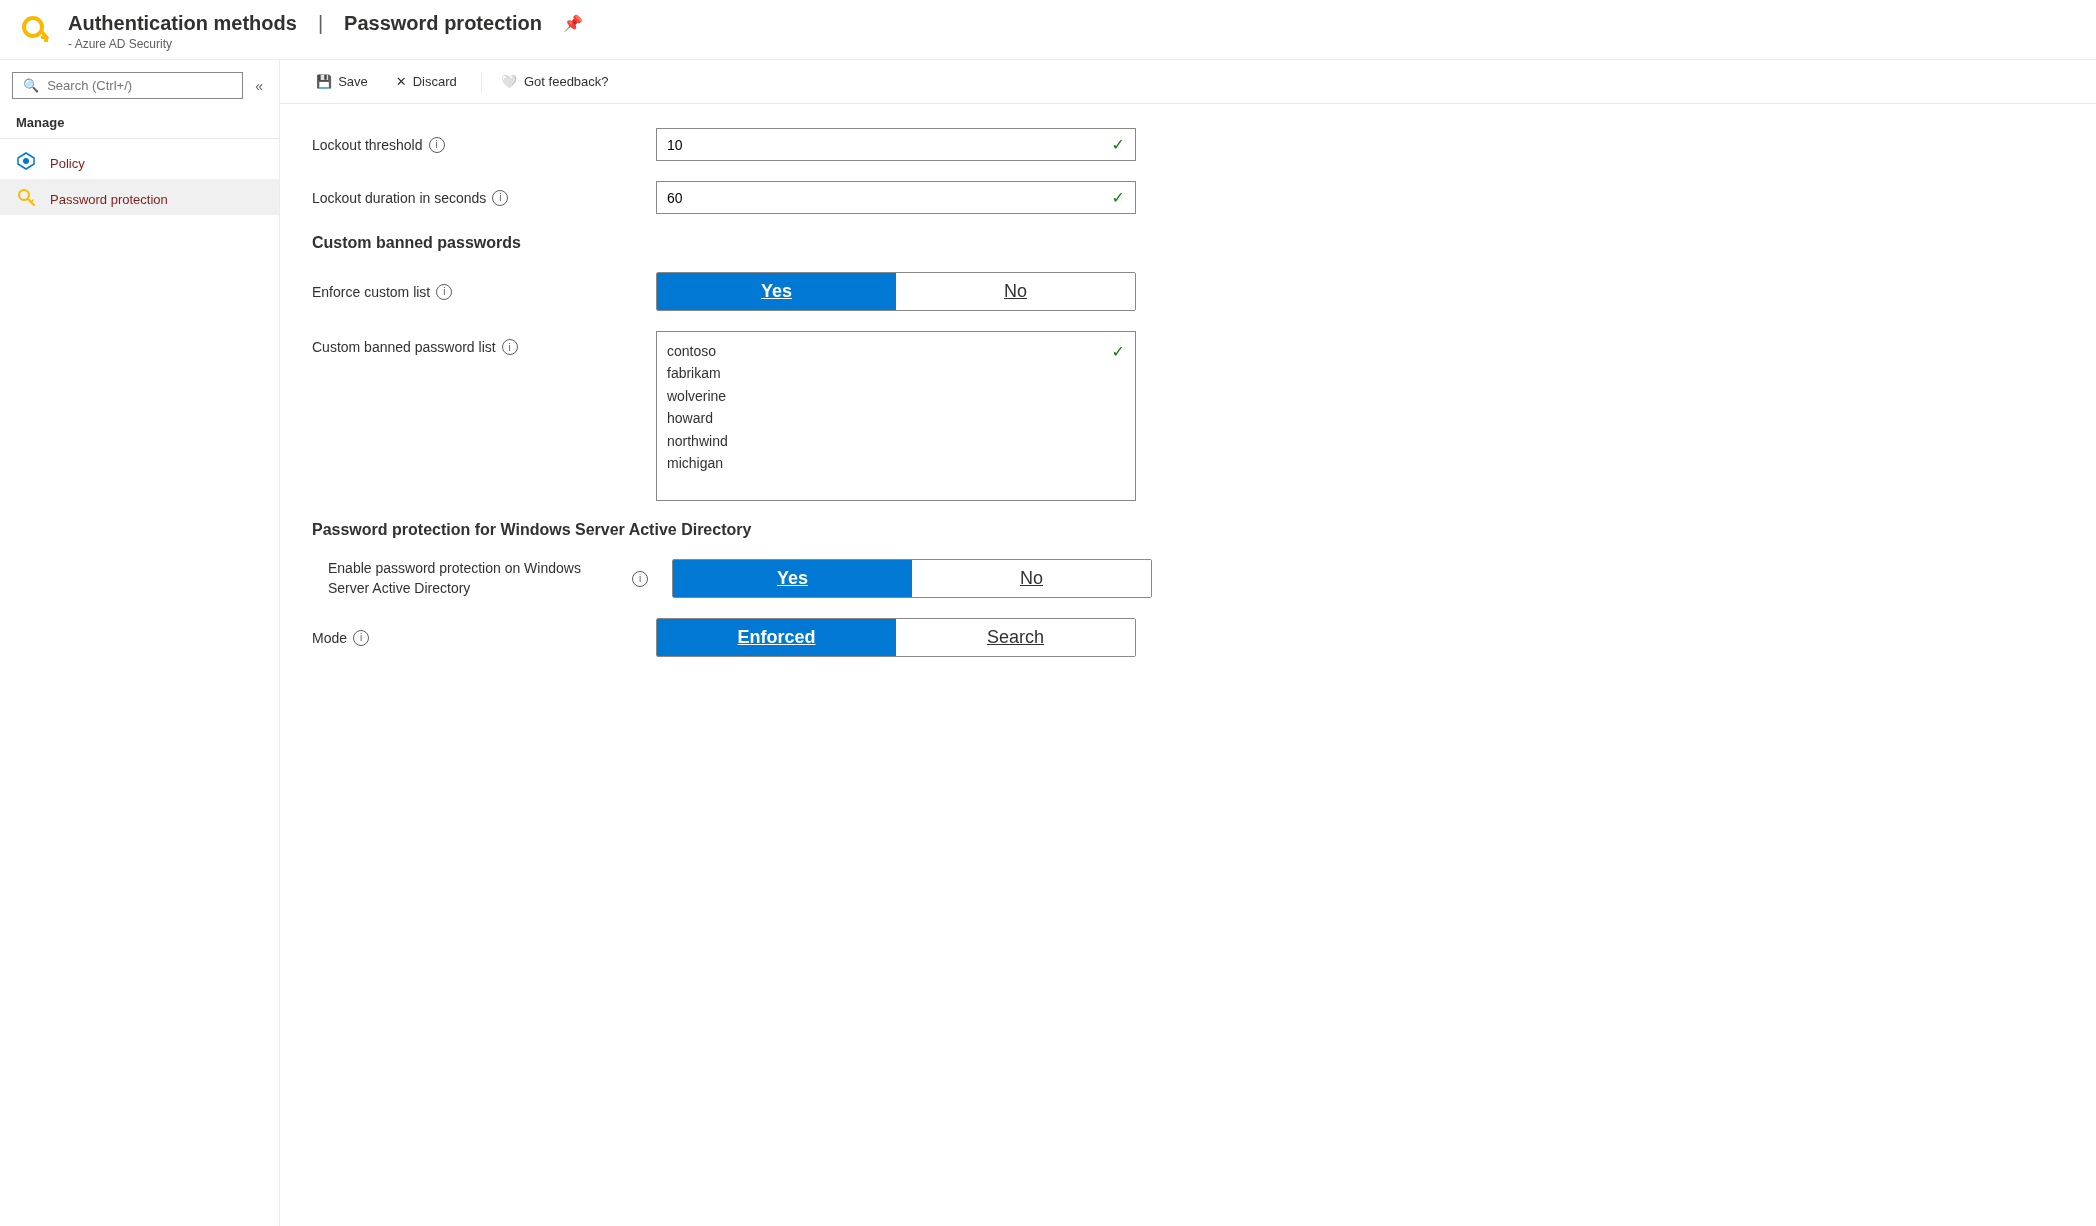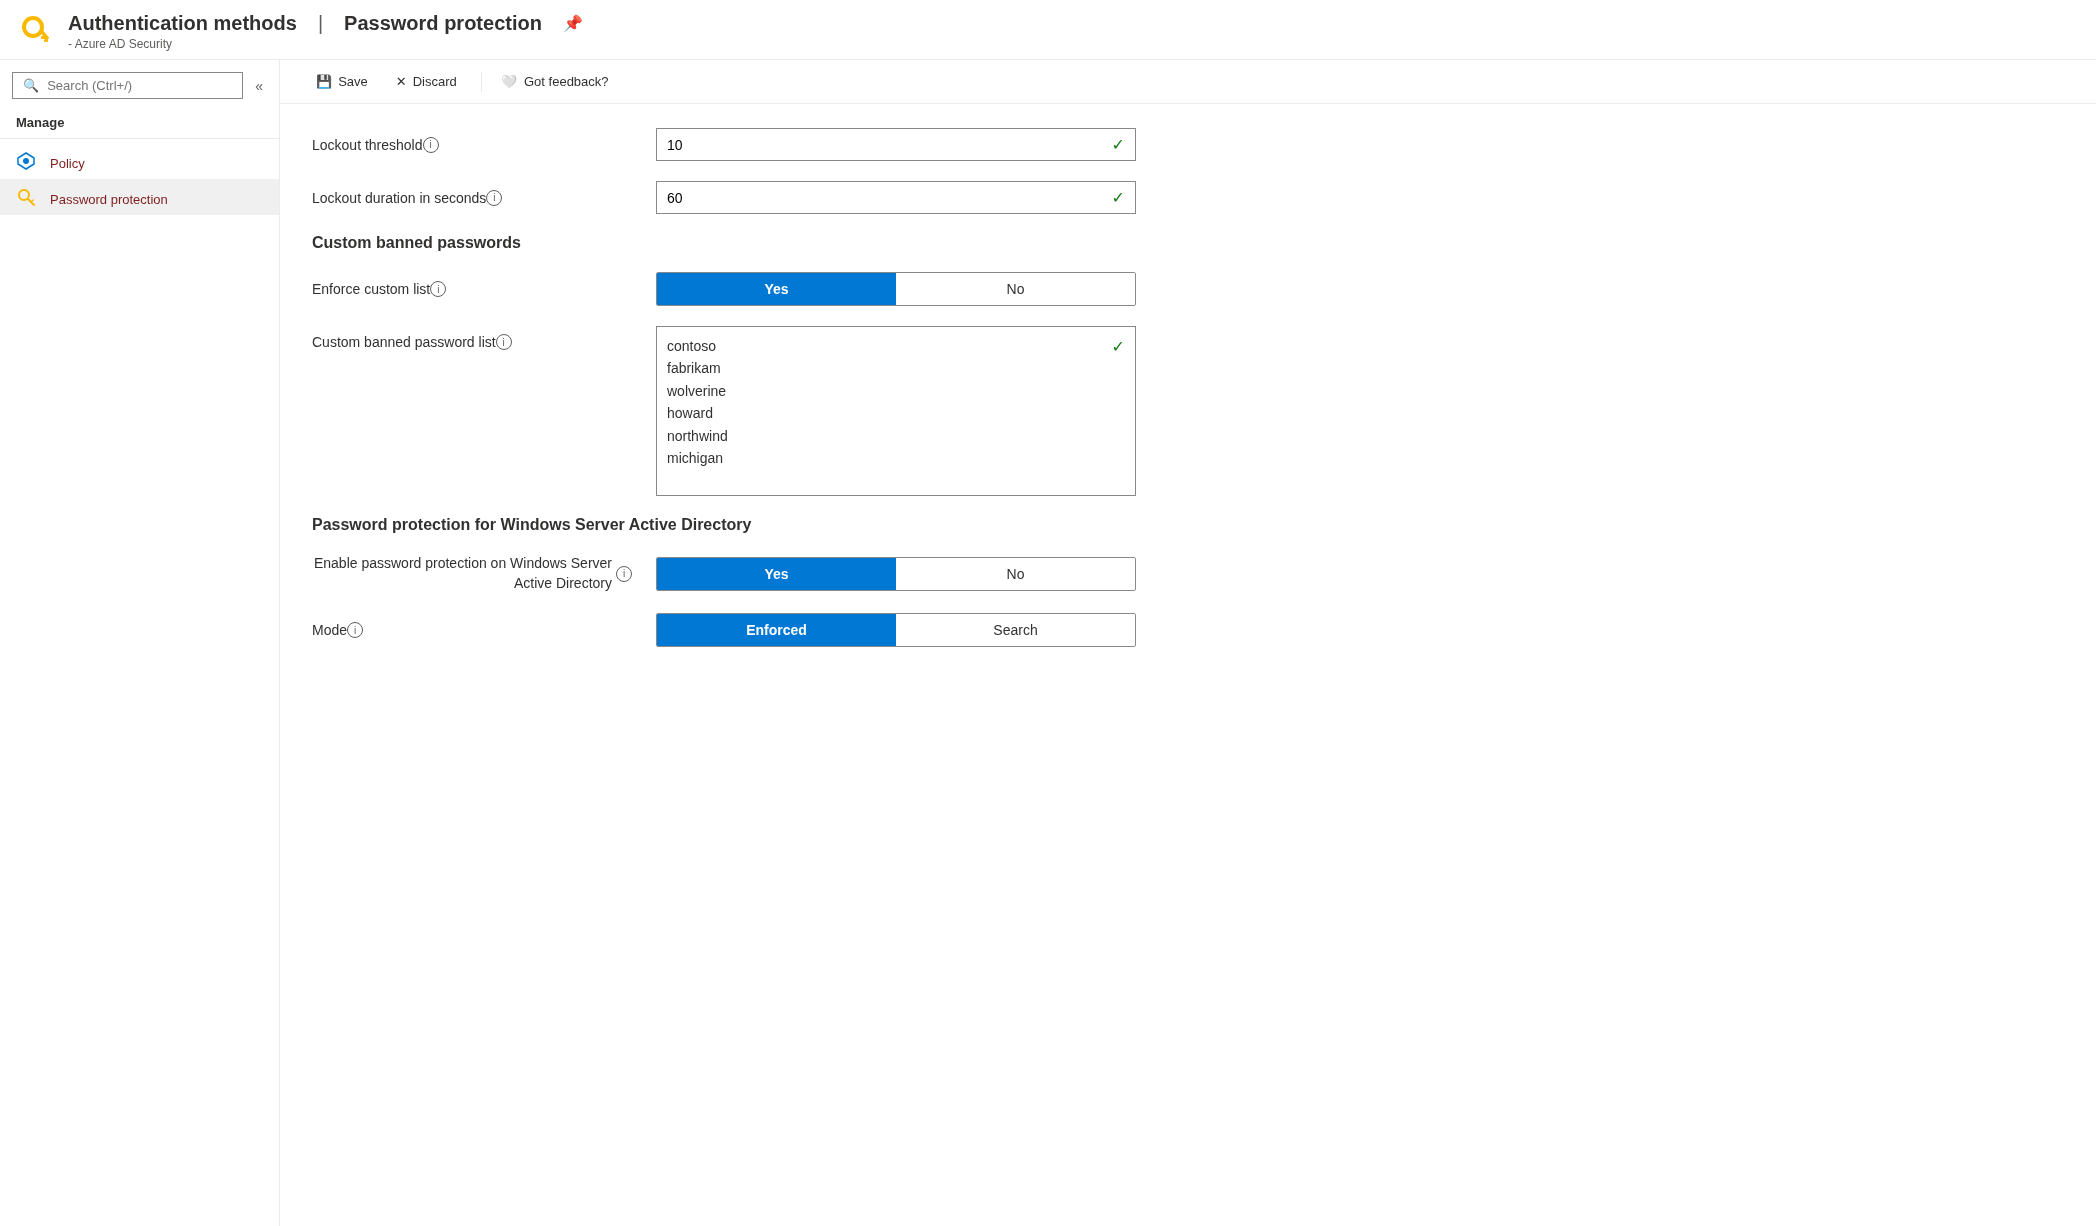--- a/index.html
+++ b/index.html
@@ -178,24 +178,24 @@
     }
     .form-row {
       display: flex;
       align-items: center;
       margin-bottom: 20px;
       gap: 24px;
     }
     .form-label {
       display: flex;
       align-items: center;
+      gap: 6px;
       min-width: 320px;
       font-size: 14px;
       color: #323130;
-      text-align: right;
     }
     .info-icon {
       width: 16px;
       height: 16px;
       border: 1px solid #605e5c;
       border-radius: 50%;
       display: inline-flex;
       align-items: center;
       justify-content: center;
       font-size: 10px;
@@ -232,25 +232,26 @@
       border: 1px solid #8a8886;
       border-radius: 2px;
       overflow: hidden;
       width: 480px;
     }
     .toggle-option {
       flex: 1;
       padding: 8px 16px;
       text-align: center;
       cursor: pointer;
-      font-size: 14px;
+      font-size: 18px;
       font-weight: 400;
       color: #323130;
       background: #fff;
       border: none;
+      text-decoration: underline;
     }
     .toggle-option.active {
       background: #0078d4;
       color: #fff;
       font-weight: 600;
     }
     .textarea-with-check {
       display: flex;
       align-items: flex-start;
       border: 1px solid #8a8886;
@@ -415,21 +416,21 @@
               </div>
               <span class="check-mark">✓</span>
             </div>
           </div>
         </div>
 
         <div class="section-divider"></div>
 
         <div class="section-title">Password protection for Windows Server Active Directory</div>
 
-        <div class="form-row" style="align-items: center;">
+        <div class="form-row" style="align-items: center; margin-left: 16px;">
           <div class="form-label" style="white-space: normal; max-width: 320px; line-height: 1.4;">
             <span>Enable password protection on Windows Server Active Directory</span>
             <span class="info-icon" style="margin-left: 4px;">i</span>
           </div>
           <div class="form-control-wrapper">
             <div class="toggle-group">
               <button class="toggle-option active">Yes</button>
               <button class="toggle-option">No</button>
             </div>
           </div>

